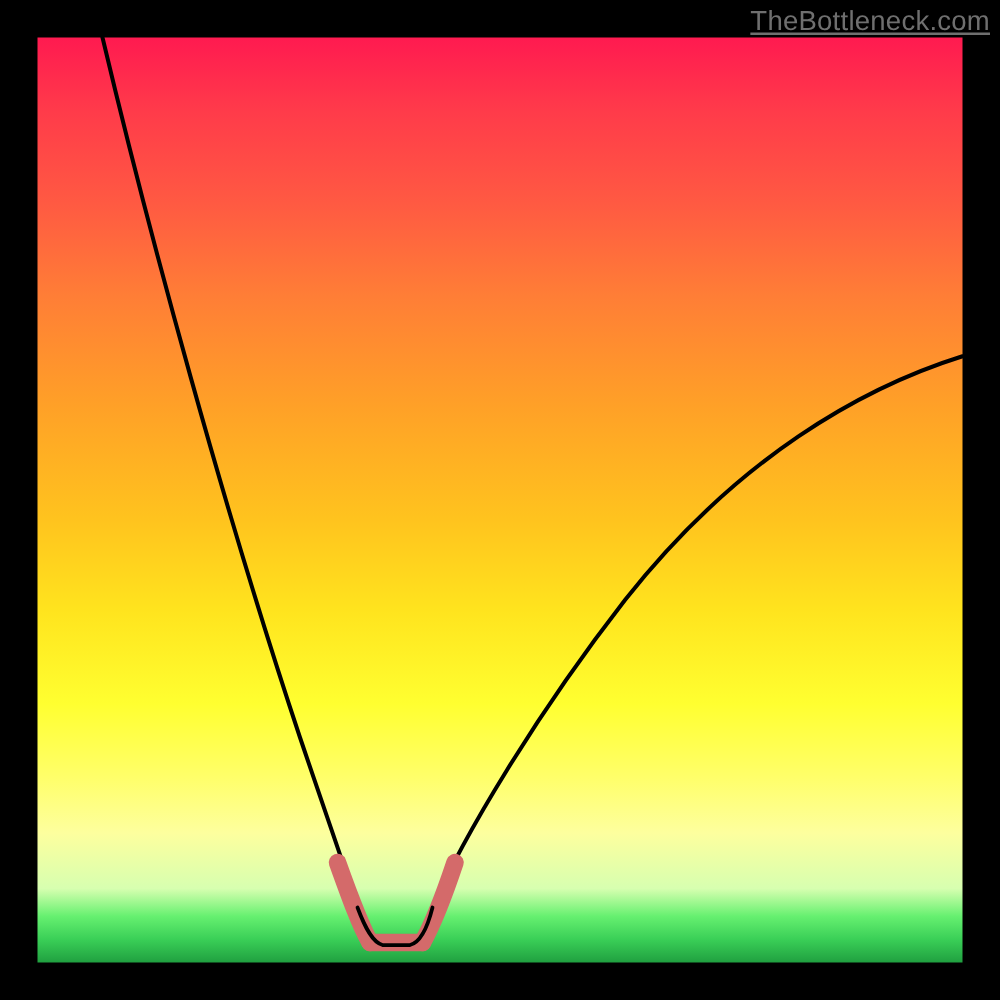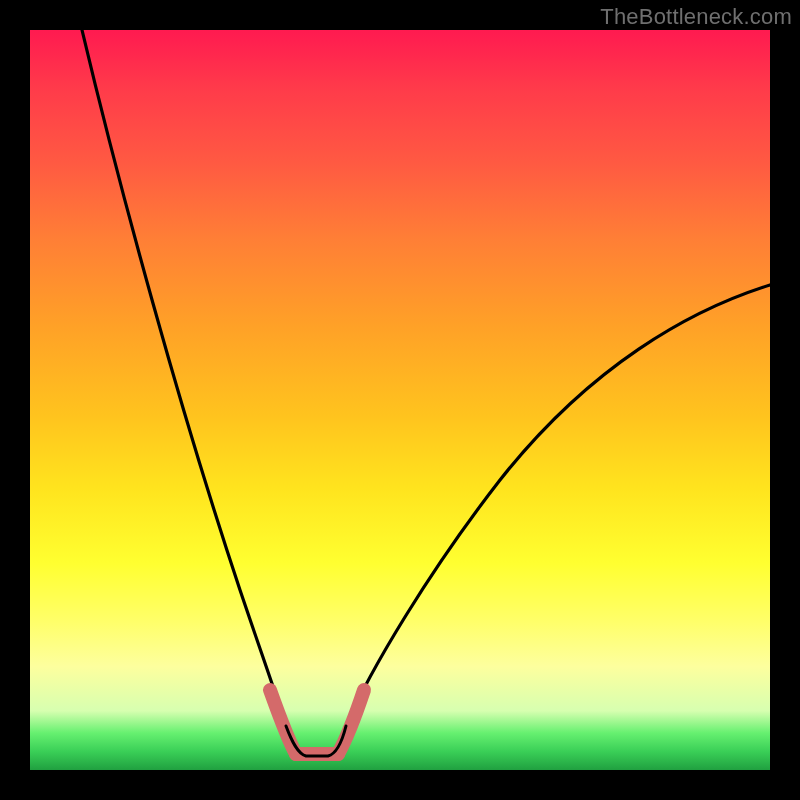--- a/index.html
+++ b/index.html
@@ -43,20 +43,21 @@
     );
   }
   .watermark {
     position: absolute;
     top: 4px;
     right: 8px;
     color: #6f6f6f;
     font-size: 22px;
     letter-spacing: 0.2px;
     user-select: none;
+    text-decoration: underline;
   }
   svg.curves {
     position: absolute;
     left: 30px;
     top: 30px;
     width: 740px;
     height: 740px;
     overflow: visible;
   }
 </style>

